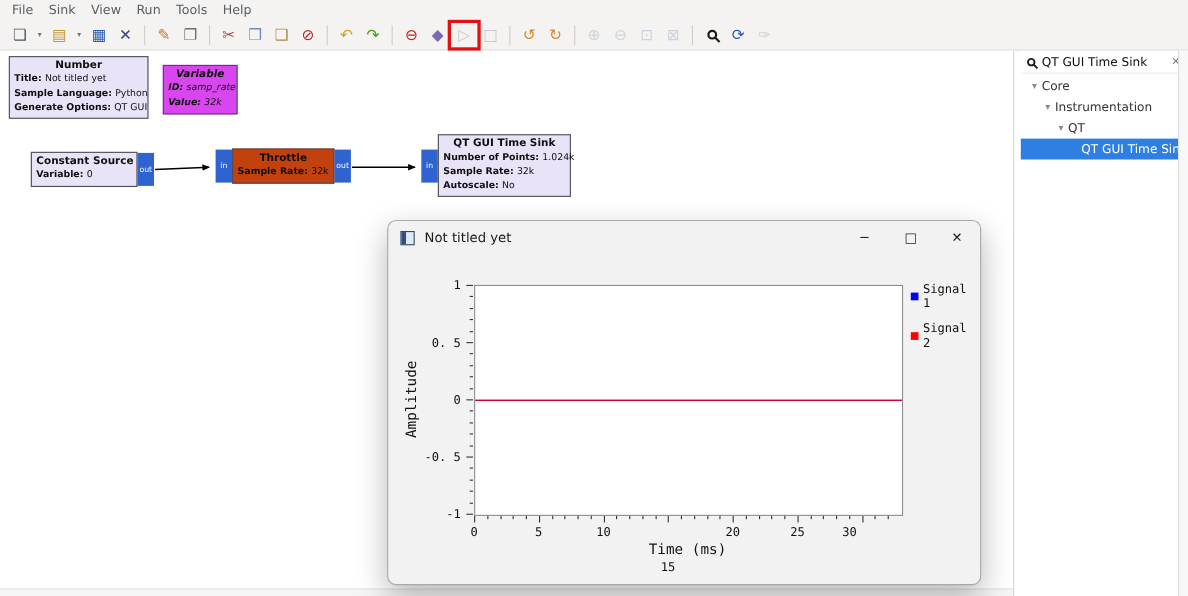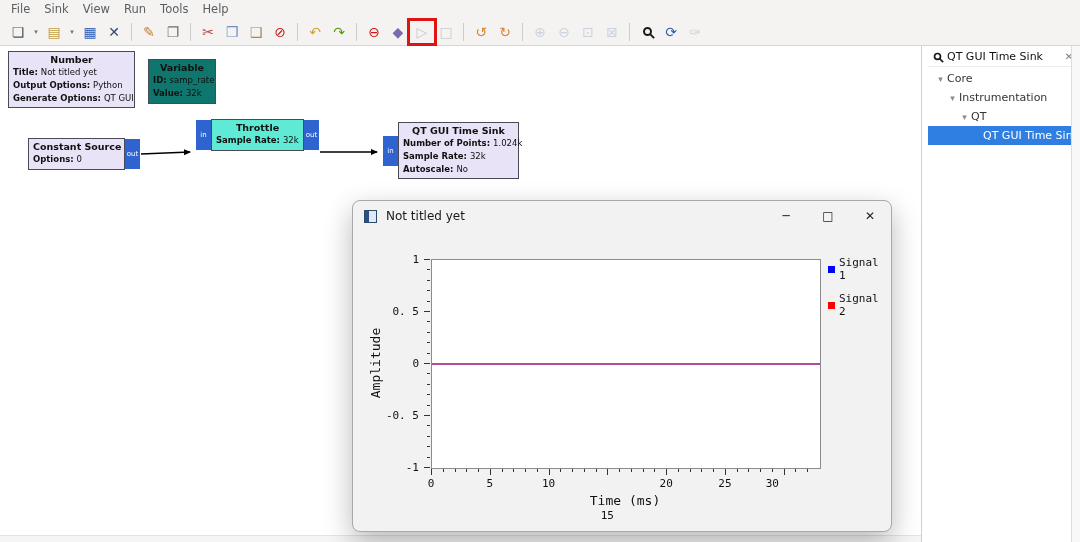--- a/index.html
+++ b/index.html
@@ -152,34 +152,34 @@
             <path d="M0,0 L7,3 L0,6 Z" fill="#000"></path>
           </marker>
         </defs>
       <line x1="141" y1="108" x2="190" y2="106" stroke="#000" stroke-width="1.4" marker-end="url(#arrow)"></line>
           <line x1="320" y1="106" x2="377" y2="106" stroke="#000" stroke-width="1.4" marker-end="url(#arrow)"></line>
         </svg>
       <div class="hscroll"></div>
     <div class="block" style="left: 8px; top: 5px; width: 127px; background: rgb(233, 227, 247);">
           <div class="block-title">Number</div>
           <div class="block-param"><b>Title: </b><span>Not titled yet</span></div>
-          <div class="block-param"><b>Output Options: </b><span>Python</span></div>
+          <div class="block-param"><b>Sample Language: </b><span>Python</span></div>
           <div class="block-param"><b>Generate Options: </b><span>QT GUI</span></div>
         </div>
-        <div class="block" style="left: 148px; top: 13px; width: 68px; background: #0f766e;">
+        <div class="block" style="left: 148px; top: 13px; width: 68px; background: #d946ef; font-style: italic;">
           <div class="block-title">Variable</div>
           <div class="block-param"><b>ID: </b><span>samp_rate</span></div>
           <div class="block-param"><b>Value: </b><span>32k</span></div>
         </div>
         <div class="block" style="left: 28px; top: 92px; width: 97px; background: rgb(233, 227, 247);">
           <div class="block-title">Constant Source</div>
-          <div class="block-param"><b>Options: </b><span>0</span></div>
+          <div class="block-param"><b>Variable: </b><span>0</span></div>
           <div class="port right" style="background: rgb(47, 99, 208);">out</div>
         </div>
-        <div class="block" style="left: 211px; top: 73px; width: 93px; background: #5eead4;">
+        <div class="block" style="left: 211px; top: 89px; width: 93px; background: #c2410c;">
           <div class="block-title">Throttle</div>
           <div class="block-param"><b>Sample Rate: </b><span>32k</span></div>
           <div class="port left" style="background: rgb(47, 99, 208);">in</div>
           <div class="port right" style="background: rgb(47, 99, 208);">out</div>
         </div>
         <div class="block" style="left: 398px; top: 76px; width: 121px; background: rgb(233, 227, 247);">
           <div class="block-title">QT GUI Time Sink</div>
           <div class="block-param"><b>Number of Points: </b><span>1.024k</span></div>
           <div class="block-param"><b>Sample Rate: </b><span>32k</span></div>
           <div class="block-param"><b>Autoscale: </b><span>No</span></div>

